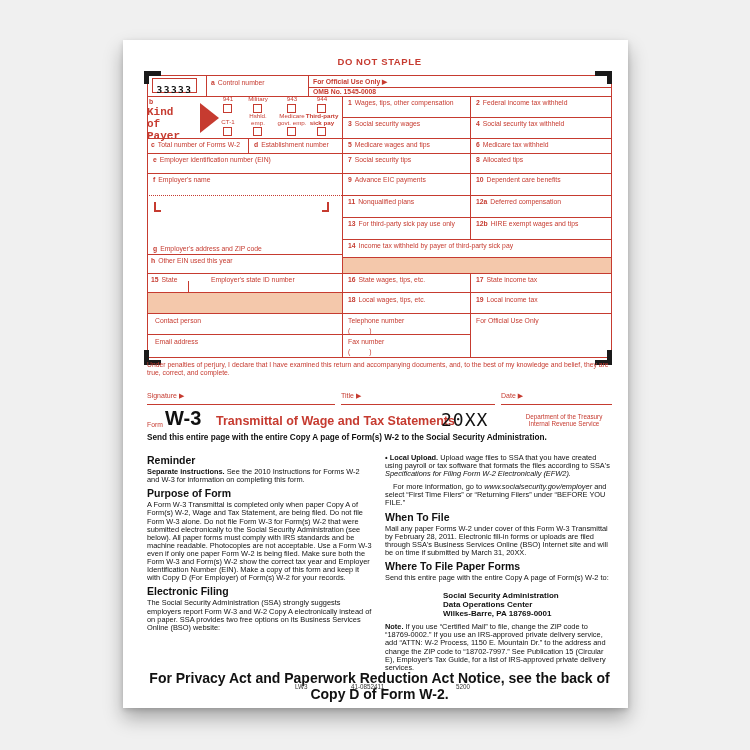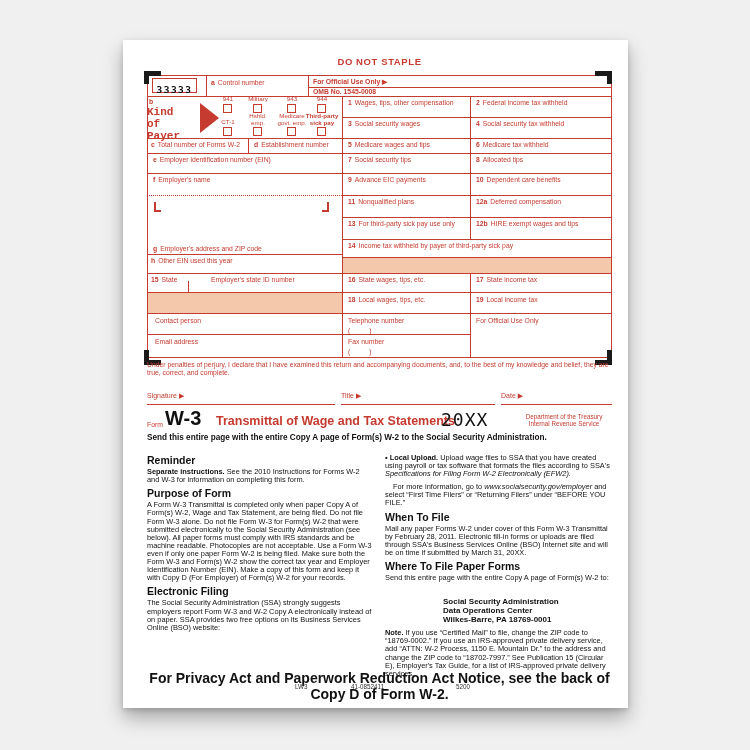--- a/index.html
+++ b/index.html
@@ -183,21 +183,21 @@
     <p>The Social Security Administration (SSA) strongly suggests employers report Form W-3 and W-2 Copy A electronically instead of on paper. SSA provides two free options on its Business Services Online (BSO) website:</p>
   </div>
 
   <div class="col" style="left:262px;top:414px;width:227px;">
     <p><b>• Local Upload.</b><span> Upload wage files to SSA that you have created using payroll or tax software that formats the files according to SSA's </span><i>Specifications for Filing Form W-2 Electronically (EFW2).</i></p>
     <p style="text-indent:8px;"><span>For more information, go to </span><i>www.socialsecurity.gov/employer</i><span> and select “First Time Filers” or “Returning Filers” under “BEFORE YOU FILE.”</span></p>
     <div class="h">When To File</div>
     <p>Mail any paper Forms W-2 under cover of this Form W-3 Transmittal by February 28, 2011. Electronic fill-in forms or uploads are filed through SSA's Business Services Online (BSO) Internet site and will be on time if submitted by March 31, 20XX.</p>
     <div class="h">Where To File Paper Forms</div>
     <p>Send this entire page with the entire Copy A page of Form(s) W-2 to:</p>
-    <div style="margin:15px 0 5px 58px;font-weight:bold;font-size:8px;line-height:9px;">
+    <div style="margin:9px 0 5px 58px;font-weight:bold;font-size:8px;line-height:9px;">
       <div>Social Security Administration</div>
       <div>Data Operations Center</div>
       <div>Wilkes-Barre, PA 18769-0001</div>
     </div>
     <p><b>Note.</b><span> If you use “Certified Mail” to file, change the ZIP code to “18769-0002.” If you use an IRS-approved private delivery service, add “ATTN: W-2 Process, 1150 E. Mountain Dr.” to the address and change the ZIP code to “18702-7997.” See Publication 15 (Circular E), Employer's Tax Guide, for a list of IRS-approved private delivery services.</span></p>
   </div>
 
   <div class="abs" style="left:24px;top:630px;width:465px;text-align:center;font-size:14px;font-weight:bold;color:#111;">For Privacy Act and Paperwork Reduction Act Notice, see the back of Copy D of Form W-2.</div>
   <div class="abs" style="left:172px;top:643px;font-size:6.3px;color:#333;">LW3</div>
   <div class="abs" style="left:228px;top:643px;font-size:6.3px;color:#333;">41-0852411</div>

